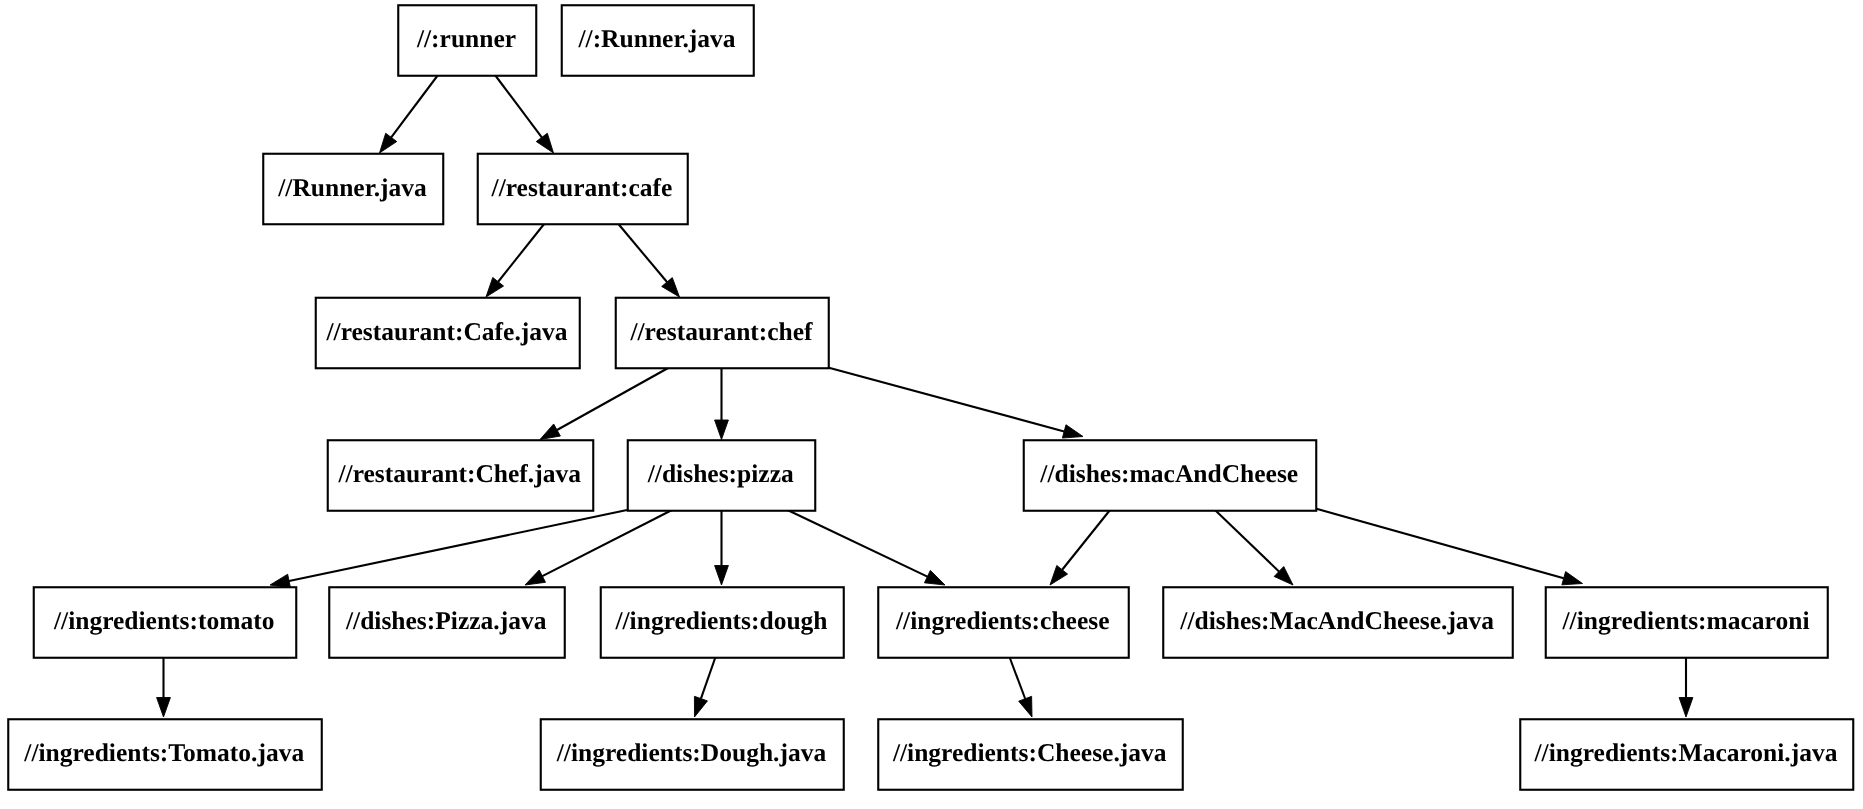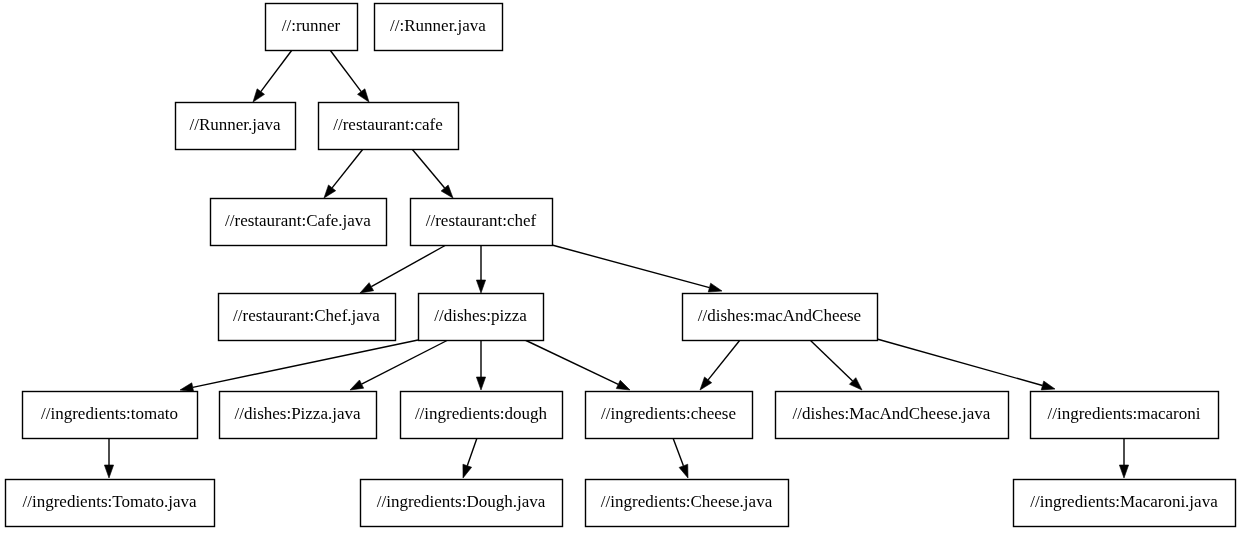--- a/index.html
+++ b/index.html
@@ -10,20 +10,21 @@
   body {
     width: 1242px;
     height: 539px;
     overflow: hidden;
     font-family: "Liberation Serif", "DejaVu Serif", serif;
   }
   #graph-root {
     position: relative;
     width: 1234px;
     height: 539px;
+    font-weight: bold;
   }
   svg#graph-canvas {
     position: absolute;
     top: 0;
     left: 0;
     width: 1242px;
     height: 539px;
     display: block;
   }
   .node-box {

